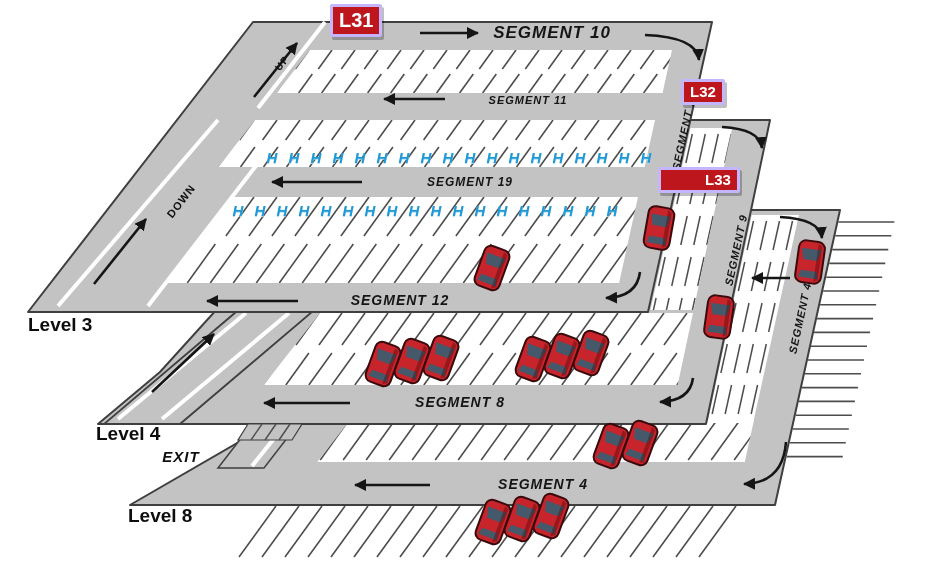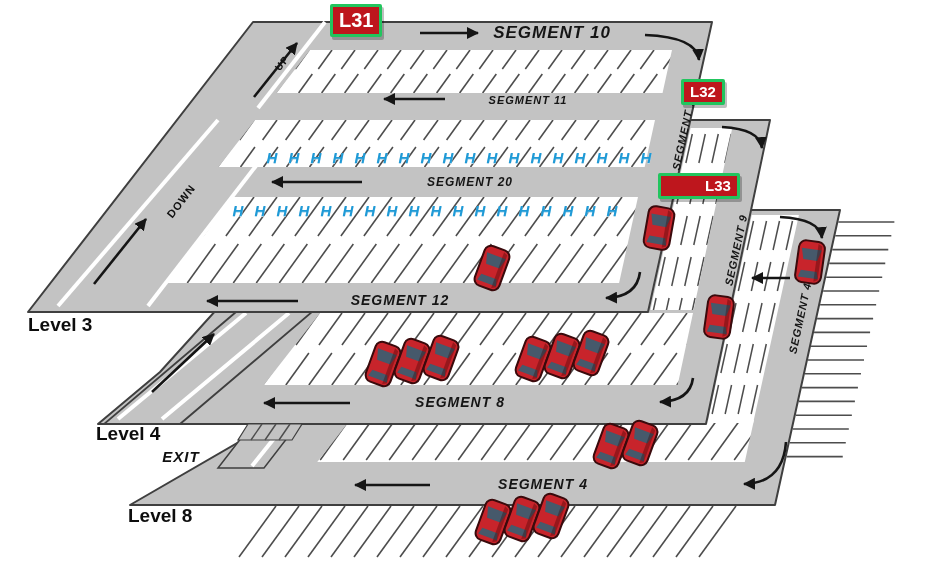--- a/index.html
+++ b/index.html
@@ -14,21 +14,21 @@
   }
   .seg-label{
     font-style:italic;font-weight:bold;letter-spacing:1px;color:#151515;
   }
   .lvl-label{
     position:absolute;z-index:5;font-weight:bold;font-size:19px;color:#0d0d0d;white-space:nowrap;
   }
   .ramp-label{font-weight:bold;letter-spacing:1px;color:#111;}
   .exit-label{font-style:italic;font-weight:bold;font-size:15px;letter-spacing:1px;color:#111;}
   .badge{
-    position:absolute;z-index:6;background:#BE161D;border:3px solid #22c55e;border-radius:2px;
+    position:absolute;z-index:6;background:#BE161D;border:3px solid #c4b5fd;border-radius:2px;
     color:#ffffff;font-weight:bold;text-align:center;padding:0 6px;
     box-shadow:2px 3px 0 rgba(0,0,0,0.25);line-height:1.35;
   }
   .h-row{position:absolute;z-index:4;display:flex;}
   .h-row span{
     width:22px;text-align:center;font-style:italic;font-weight:bold;font-size:15px;
     text-shadow:0 1px 0 rgba(180,220,240,0.9);
   }
 </style>
 </head>
@@ -447,25 +447,25 @@
         <use href="#car" transform="translate(611 446) rotate(20)"></use>
         <use href="#car" transform="translate(640 443) rotate(20)"></use>
         <use href="#car" transform="translate(493 522) rotate(20)"></use>
         <use href="#car" transform="translate(522 519) rotate(20)"></use>
         <use href="#car" transform="translate(551 516) rotate(20)"></use>
       </g>
     </svg>
 
   <div class="badge" style="left:330px;top:4px;font-size:20px;">L31</div>
   <div class="badge" style="left:681px;top:62px;font-size:15px;margin-top:17px;">L32</div>
-  <div class="badge" style="left:658px;top:173px;font-size:15px;padding-left:44px;">L33</div>
+  <div class="badge" style="left:658px;top:167px;font-size:15px;padding-left:44px;">L33</div>
 
   <div class="overlay-label seg-label" style="left:552px;top:33px;font-size:17px;">SEGMENT 10</div>
   <div class="overlay-label seg-label" style="left:528px;top:100px;font-size:11px;font-style:italic;">SEGMENT 11</div>
-  <div class="overlay-label seg-label" style="left:470px;top:182px;font-size:12px;">SEGMENT 20</div>
+  <div class="overlay-label seg-label" style="left:470px;top:182px;font-size:12px;">SEGMENT 19</div>
   <div class="overlay-label seg-label" style="left:400px;top:300px;font-size:14px;">SEGMENT 12</div>
   <div class="overlay-label seg-label" style="left:684px;top:131px;font-size:11px;transform:translate(-50%,-50%) rotate(-78deg);">SEGMENT 13</div>
 
   <div class="overlay-label seg-label" style="left:460px;top:402px;font-size:14px;">SEGMENT 8</div>
   <div class="overlay-label seg-label" style="left:736px;top:250px;font-size:11px;transform:translate(-50%,-50%) rotate(-78deg);">SEGMENT 9</div>
 
   <div class="overlay-label seg-label" style="left:543px;top:484px;font-size:14px;">SEGMENT 4</div>
   <div class="overlay-label seg-label" style="left:800px;top:318px;font-size:11px;transform:translate(-50%,-50%) rotate(-78deg);">SEGMENT 4</div>
 
   <div class="overlay-label ramp-label" style="left:282px;top:63px;font-size:10px;transform:translate(-50%,-50%) rotate(-52deg);">UP</div>

